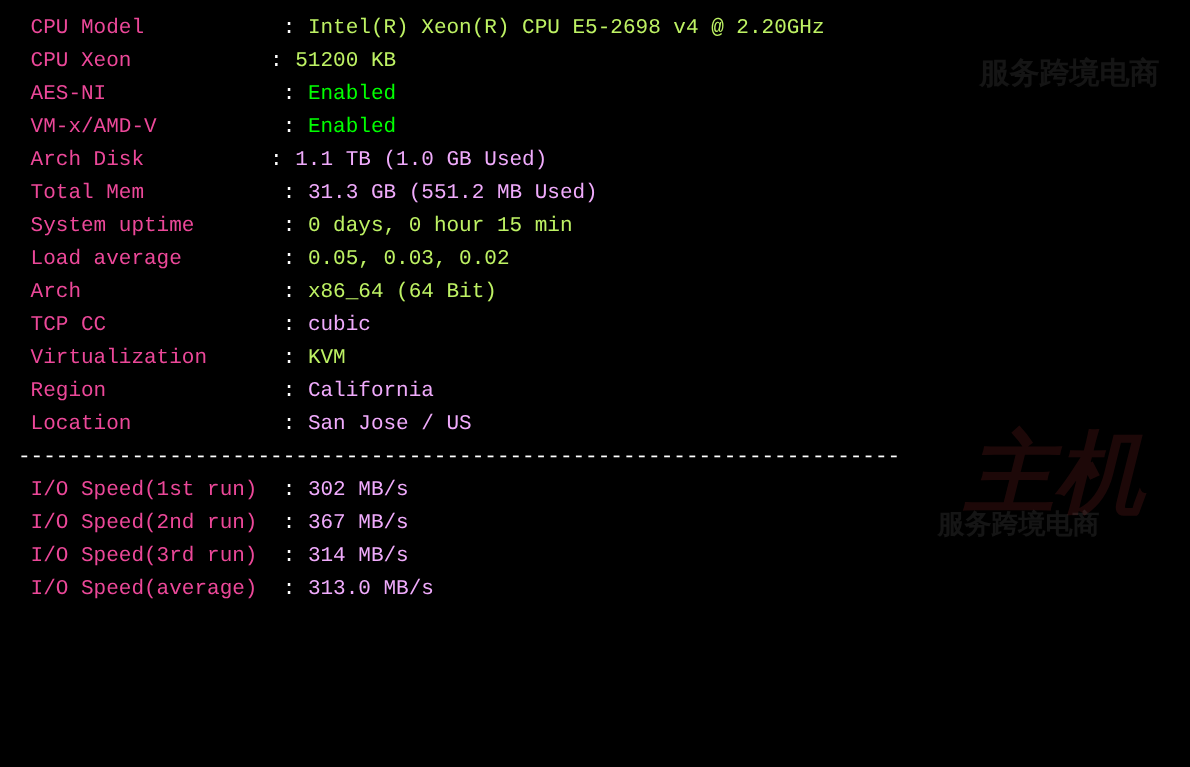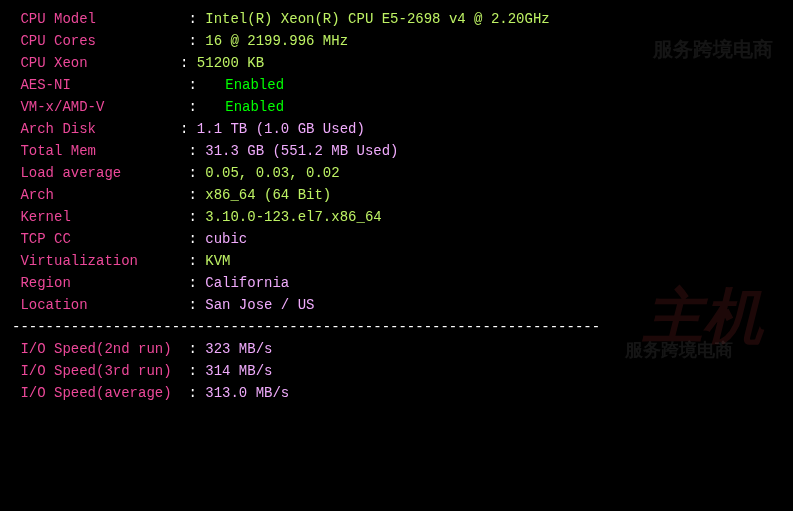--- a/index.html
+++ b/index.html
@@ -14,21 +14,21 @@
     box-sizing: border-box;
     position: relative;
     overflow: hidden;
   }
   .row {
     white-space: pre;
   }
   .label { color: #ec4899; }
   .colon { color: #ffffff; }
   .value-cyan { color: #bef264; }
-  .value-green { color: #00ff00; margin-left: 20px; }
+  .value-green { color: #00ff00; }
   .value-yellow { color: #f0abfc; }
   .divider {
     color: #ffffff;
     letter-spacing: 0;
     white-space: pre;
     overflow: hidden;
   }
   .watermark {
     position: absolute;
     opacity: 0.12;
@@ -46,33 +46,33 @@
 </head>
 <body>
 
 <div class="watermark wm2">服务跨境电商</div>
 <div class="watermark wm4">主机</div>
 <div class="watermark wm5">服务跨境电商</div>
 
 <div class="content">
   <div id="sysinfo-block">
       <div class="row"><span class="label"> CPU Model           </span><span class="colon">: </span><span class="value-cyan">Intel(R) Xeon(R) CPU E5-2698 v4 @ 2.20GHz</span></div>
-      <div class="row"><span class="label"> CPU Cores           </span><span class="colon">: </span><span class="value-cyan">16 @ 2199.996 MHz</span></div>
       <div class="row"><span class="label"> CPU Xeon           </span><span class="colon">: </span><span class="value-cyan">51200 KB</span></div>
       <div class="row"><span class="label"> AES-NI              </span><span class="colon">: </span><span class="value-green">Enabled</span></div>
       <div class="row"><span class="label"> VM-x/AMD-V          </span><span class="colon">: </span><span class="value-green">Enabled</span></div>
       <div class="row"><span class="label"> Arch Disk          </span><span class="colon">: </span><span class="value-yellow">1.1 TB (1.0 GB Used)</span></div>
       <div class="row"><span class="label"> Total Mem           </span><span class="colon">: </span><span class="value-yellow">31.3 GB (551.2 MB Used)</span></div>
+      <div class="row"><span class="label"> System uptime       </span><span class="colon">: </span><span class="value-cyan">0 days, 0 hour 15 min</span></div>
       <div class="row"><span class="label"> Load average        </span><span class="colon">: </span><span class="value-cyan">0.05, 0.03, 0.02</span></div>
       <div class="row"><span class="label"> Arch                </span><span class="colon">: </span><span class="value-cyan">x86_64 (64 Bit)</span></div>
-      <div class="row"><span class="label"> Kernel              </span><span class="colon">: </span><span class="value-cyan">3.10.0-123.el7.x86_64</span></div>
       <div class="row"><span class="label"> TCP CC              </span><span class="colon">: </span><span class="value-yellow">cubic</span></div>
       <div class="row"><span class="label"> Virtualization      </span><span class="colon">: </span><span class="value-cyan">KVM</span></div>
       <div class="row"><span class="label"> Region              </span><span class="colon">: </span><span class="value-yellow">California</span></div>
       <div class="row"><span class="label"> Location            </span><span class="colon">: </span><span class="value-yellow">San Jose / US</span></div>
     </div>
   <div class="divider">----------------------------------------------------------------------</div>
   <div id="iospeed-block">
-      <div class="row"><span class="label"> I/O Speed(2nd run)  </span><span class="colon">: </span><span class="value-yellow">323 MB/s</span></div>
+      <div class="row"><span class="label"> I/O Speed(1st run)  </span><span class="colon">: </span><span class="value-yellow">302 MB/s</span></div>
+      <div class="row"><span class="label"> I/O Speed(2nd run)  </span><span class="colon">: </span><span class="value-yellow">367 MB/s</span></div>
       <div class="row"><span class="label"> I/O Speed(3rd run)  </span><span class="colon">: </span><span class="value-yellow">314 MB/s</span></div>
       <div class="row"><span class="label"> I/O Speed(average)  </span><span class="colon">: </span><span class="value-yellow">313.0 MB/s</span></div>
     </div>
 </div>
 
 </body></html>

